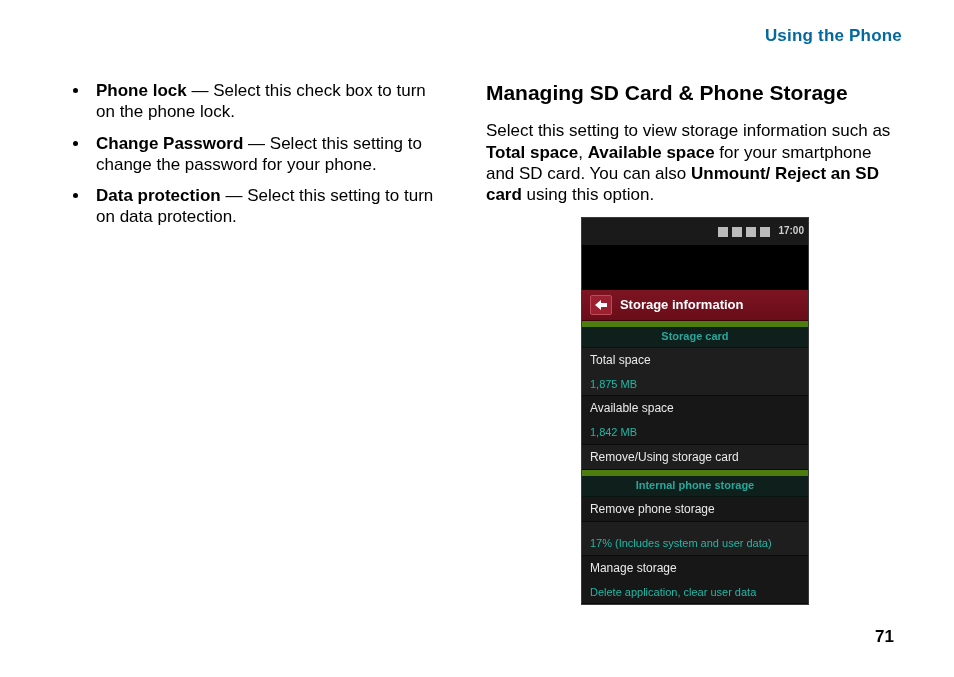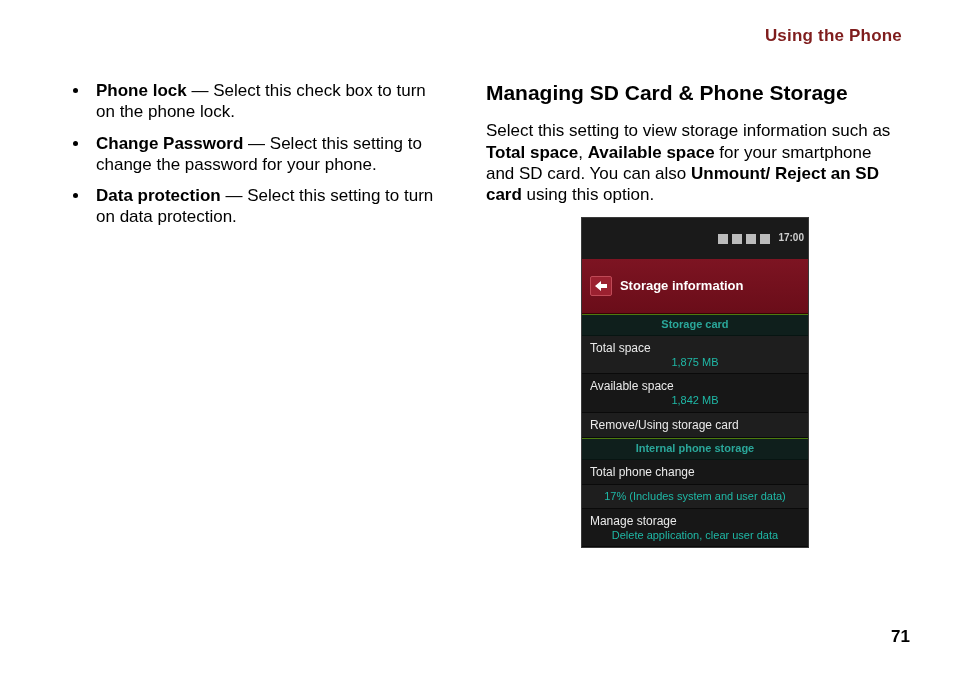--- a/index.html
+++ b/index.html
@@ -16,28 +16,28 @@
     width: 954px;
     height: 677px;
     box-sizing: border-box;
     padding: 30px 50px 30px 60px;
   }
   .header-label {
     position: absolute;
     top: 26px;
     right: 52px;
     font-weight: 700;
-    color: #7f1d1d;
+    color: #0369a1;
     font-size: 17px;
     letter-spacing: 0.2px;
   }
   .page-number {
     position: absolute;
     bottom: 30px;
-    right: 44px;
+    right: 60px;
     font-weight: 700;
     font-size: 17px;
   }
   .columns {
     display: flex;
     gap: 40px;
     margin-top: 50px;
   }
   .col {
     flex: 1 1 50%;
@@ -76,67 +76,68 @@
     background: #000;
     border: 1px solid #3a3a3a;
     font-family: "Helvetica Neue", Helvetica, Arial, sans-serif;
     color: #eaeaea;
     font-size: 11px;
   }
   .statusbar {
     background: #1a1a1a;
     color: #cfcfcf;
     text-align: right;
-    padding: 14px 4px;
+    padding: 7px 4px;
     font-size: 10px;
     display: flex;
     justify-content: flex-end;
     align-items: center;
     gap: 4px;
   }
   .statusbar .ico {
     width: 10px; height: 10px; background: #bbb;
   }
   .statusbar .time { margin-left: 4px; font-weight: 700; }
   .titlebar {
     display: flex;
     align-items: center;
     gap: 8px;
-    padding: 17px 8px;
+    padding: 5px 8px;
     background: linear-gradient(#7d1422, #6a0d19);
     color: #fff;
     font-size: 13px;
     font-weight: 700;
     border-bottom: 1px solid #3a0005;
+    margin-top: 45px;
   }
   .titlebar .back-icon {
     width: 20px; height: 18px;
     background: #9b2130;
     border: 1px solid #c04a57;
     border-radius: 2px;
     display: flex; align-items: center; justify-content: center;
   }
   .titlebar .back-icon svg { display:block; }
   .section-header {
     background: #0f1f1c;
     color: #2aa79a;
     font-size: 11px;
     font-weight: 700;
     text-align: center;
     padding: 3px 0;
-    border-top: 1px solid #4d7c0f;
+    border-top: 6px solid #4d7c0f;
     border-bottom: 1px solid #071512;
   }
   .row {
     padding: 5px 8px 4px 8px;
     background: #1e1e1e;
     border-bottom: 1px solid #0a0a0a;
   }
   .row .label { color: #eaeaea; font-size: 12px; }
-  .row .value { color: #1fb8a6; font-size: 11px; margin-top: 0; text-align: center; }
+  .row .value { color: #1fb8a6; font-size: 11px; margin-top: 10px; }
   .row.dark { background: #171717; }
 </style>
 </head>
 <body>
 
 <div class="page">
 
   <div class="header-label">Using the Phone</div>
 
   <div class="columns">
@@ -188,21 +189,21 @@
           <div class="label">Available space</div>
           <div class="value">1,842 MB</div>
         </div>
         <div class="row">
           <div class="label">Remove/Using storage card</div>
         </div>
 
         <div class="section-header">Internal phone storage</div>
 
         <div class="row dark">
-          <div class="label">Total phone change</div>
+          <div class="label">Remove phone storage</div>
         </div>
         <div class="row">
           <div class="value">17% (Includes system and user data)</div>
         </div>
         <div class="row dark">
           <div class="label">Manage storage</div>
           <div class="value">Delete application, clear user data</div>
         </div>
       </div>
 

